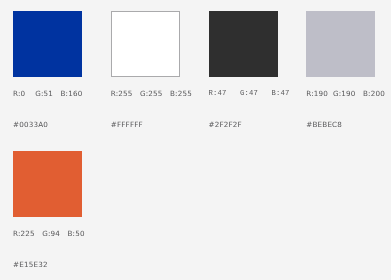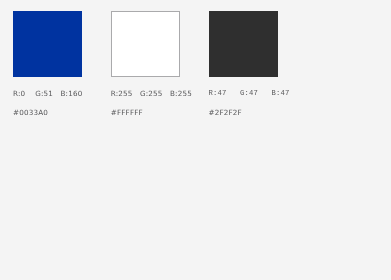--- a/index.html
+++ b/index.html
@@ -40,21 +40,21 @@
     color: #58585a;
     font-size: 7.2px;
     letter-spacing: 0.18px;
     white-space: pre;
     line-height: 1;
   }
   .swatch-rgb {
     margin-top: 12.5px;
   }
   .swatch-hex {
-    margin-top: 12px;
+    margin-top: 24px;
   }
 </style>
 </head>
 <body style="background: rgb(244, 244, 244);">
 
 <div id="palette-grid">
 
   <div class="swatch-cell">
     <div class="swatch-chip" style="background: rgb(0, 51, 160);"></div>
     <div class="swatch-rgb" style="color: rgb(88, 88, 90);">R:0    G:51   B:160</div>
@@ -66,18 +66,28 @@
     <div class="swatch-rgb" style="color: rgb(88, 88, 90);">R:255   G:255   B:255</div>
     <div class="swatch-hex" style="color: rgb(88, 88, 90);">#FFFFFF</div>
   </div>
 
   <div class="swatch-cell">
     <div class="swatch-chip" style="background: rgb(47, 47, 47);"></div>
     <div class="swatch-rgb" style="color: rgb(88, 88, 90); font-family: Liberation Mono, monospace;">R:47   G:47   B:47</div>
     <div class="swatch-hex" style="color: rgb(88, 88, 90);">#2F2F2F</div>
   </div>
 
+  <div class="swatch-cell">
+    <div class="swatch-chip" style="background: rgb(190, 190, 200);"></div>
+    <div class="swatch-rgb" style="color: rgb(88, 88, 90);">R:190  G:190   B:200</div>
+    <div class="swatch-hex" style="color: rgb(88, 88, 90);">#BEBEC8</div>
+  </div>
 
 
+  <div class="swatch-cell">
+    <div class="swatch-chip" style="background: rgb(225, 94, 50);"></div>
+    <div class="swatch-rgb" style="color: rgb(88, 88, 90);">R:225   G:94   B:50</div>
+    <div class="swatch-hex" style="color: rgb(88, 88, 90);">#E15E32</div>
+  </div>
 
 
 
 </div>
 
 </body></html>

